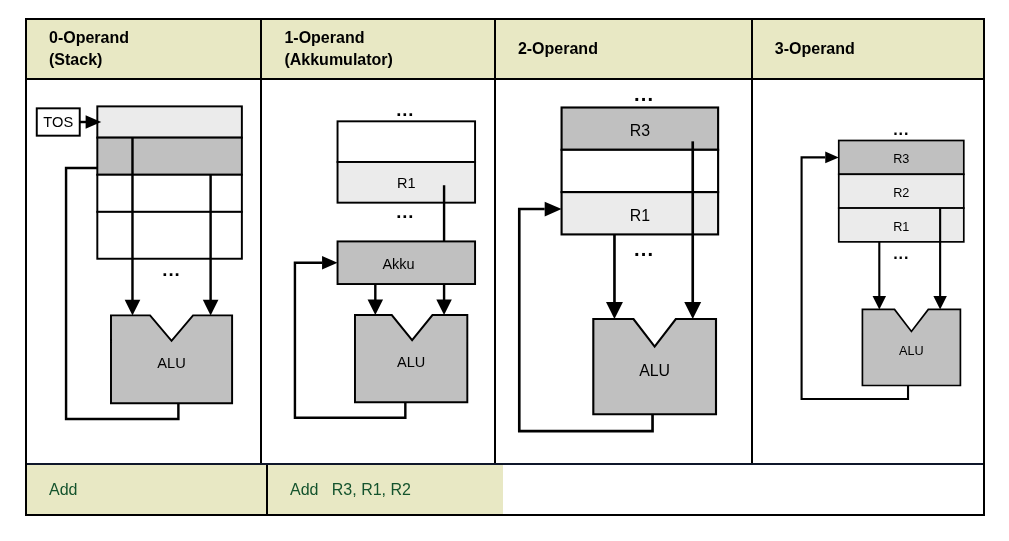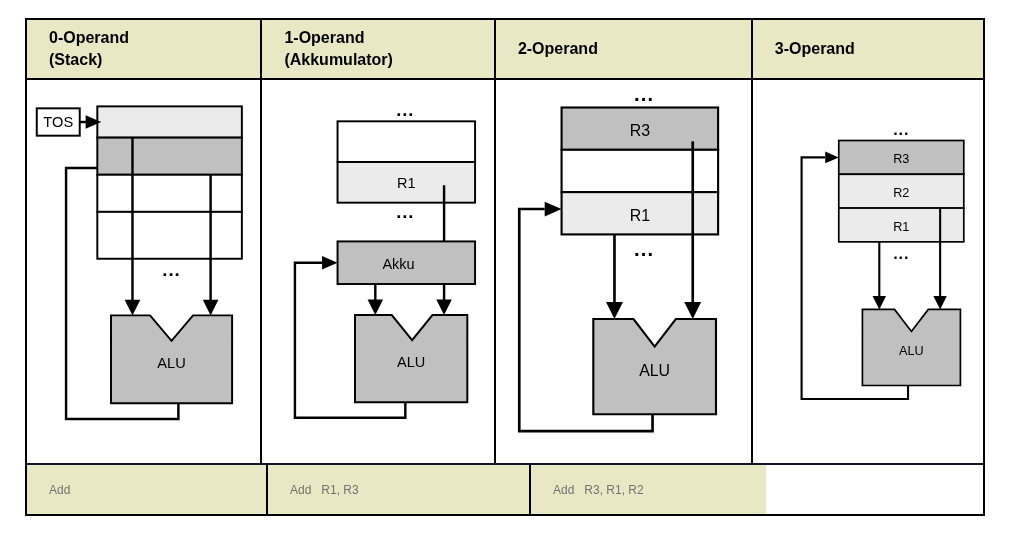--- a/index.html
+++ b/index.html
@@ -71,22 +71,22 @@
     font-weight: bold;
     color: #000000;
     line-height: 1.35;
     white-space: pre-line;
   }
   .footer-label {
     position: absolute;
     left: 22px;
     top: 50%;
     transform: translateY(-50%);
-    font-size: 12px;
-    color: #737373;
+    font-size: 16px;
+    color: #14532d;
     white-space: pre;
   }
   .body-row .cell {
     background: #ffffff;
   }
   .diagram {
     display: block;
     width: 100%;
     height: 100%;
   }
@@ -243,22 +243,19 @@
           <text class="dg-text" x="152" y="280" text-anchor="middle">ALU</text>
         </svg>
       </div>
 
     </div>
 
     <div class="footer-row">
       <div class="cell col-0">
         <div class="footer-label">Add</div>
       </div>
-      <div class="cell col-2">
-        <div class="footer-label">Add   R1, R3</div>
-      </div>
       <div class="cell col-3">
         <div class="footer-label">Add   R3, R1, R2</div>
       </div>
     </div>
 
   </div>
 </div>
 
 </body></html>

